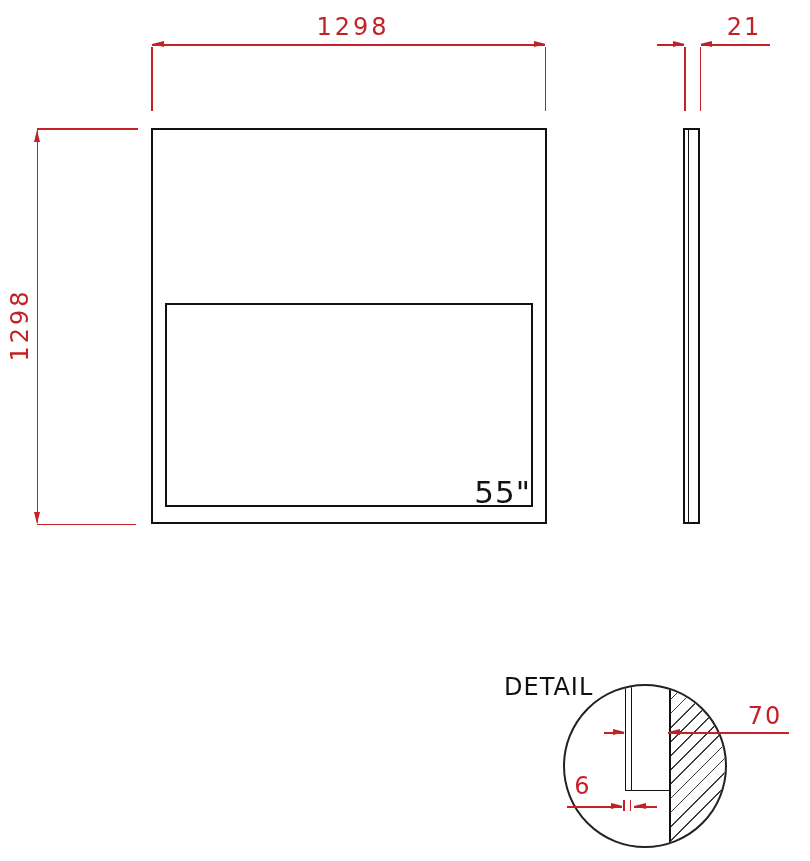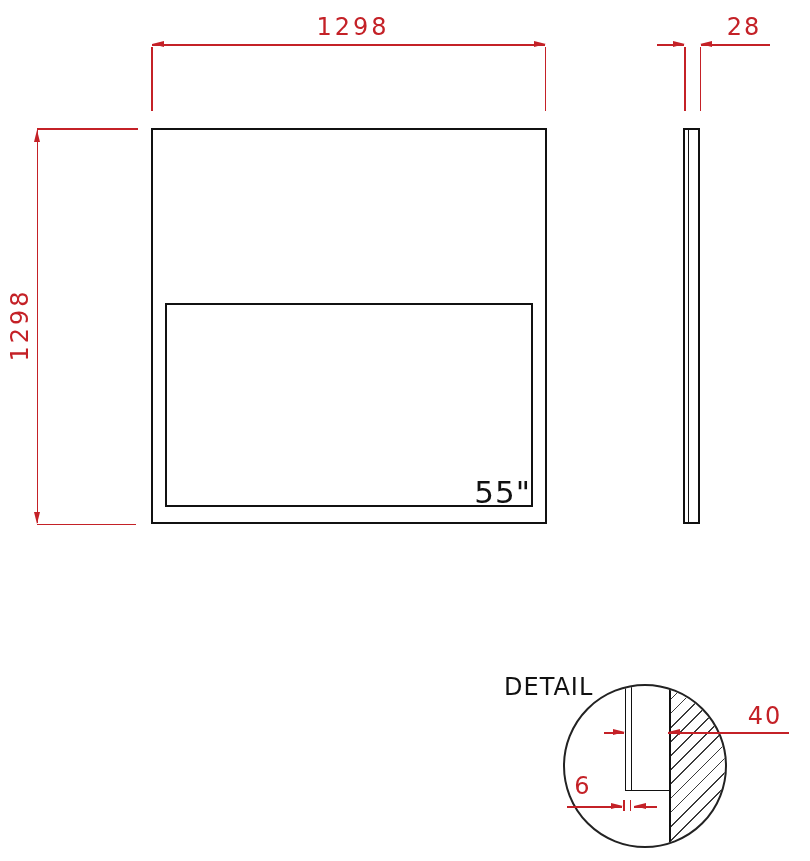--- a/index.html
+++ b/index.html
@@ -84,36 +84,36 @@
   <div class="arr arr-u" style="left:33.7px;top:129.5px;"></div>
   <div class="arr arr-d" style="left:33.7px;top:511.5px;"></div>
   <div class="dim-label rot" style="left:-45px;top:313px;width:130px;">1298</div>
 
   <div class="rv" style="left:684px;top:47px;height:64px;"></div>
   <div class="rv" style="left:699.5px;top:47px;height:64px;"></div>
   <div class="rh" style="left:657px;top:44px;width:27px;"></div>
   <div class="arr arr-r" style="left:672.5px;top:41.2px;"></div>
   <div class="rh" style="left:700.5px;top:44px;width:69px;"></div>
   <div class="arr arr-l" style="left:700px;top:41.2px;"></div>
-  <div class="dim-label small-track" style="left:713px;top:15px;width:62px;">28</div>
+  <div class="dim-label small-track" style="left:713px;top:15px;width:62px;">21</div>
 
   <div class="detail-title" style="left:504px;top:675px;">DETAIL</div>
 
   <div class="detail-circle">
     <div class="hatch"></div>
     <div class="blk-v" style="left:59.5px;top:0;width:1.8px;height:105px;"></div>
     <div class="blk-v" style="left:65.5px;top:0;width:1.8px;height:105px;"></div>
     <div class="blk-h" style="left:59.5px;top:103.5px;width:46.5px;height:1.8px;"></div>
   </div>
 
   <div class="rh" style="left:604px;top:732px;width:20px;"></div>
   <div class="arr arr-r" style="left:613px;top:729.2px;"></div>
   <div class="rh" style="left:668px;top:732px;width:121px;"></div>
   <div class="arr arr-l" style="left:668px;top:729.2px;"></div>
-  <div class="dim-label small-track" style="left:735px;top:704px;width:60px;">40</div>
+  <div class="dim-label small-track" style="left:735px;top:704px;width:60px;">70</div>
 
   <div class="rh" style="left:567px;top:806px;width:55px;"></div>
   <div class="arr arr-r" style="left:610.5px;top:803.2px;"></div>
   <div class="rh" style="left:634px;top:806px;width:23px;"></div>
   <div class="arr arr-l" style="left:634px;top:803.2px;"></div>
   <div class="rv" style="left:623px;top:800px;height:11px;"></div>
   <div class="rv" style="left:629.5px;top:800px;height:11px;"></div>
   <div class="dim-label small-track" style="left:563px;top:774px;width:40px;">6</div>
 
 </div>

